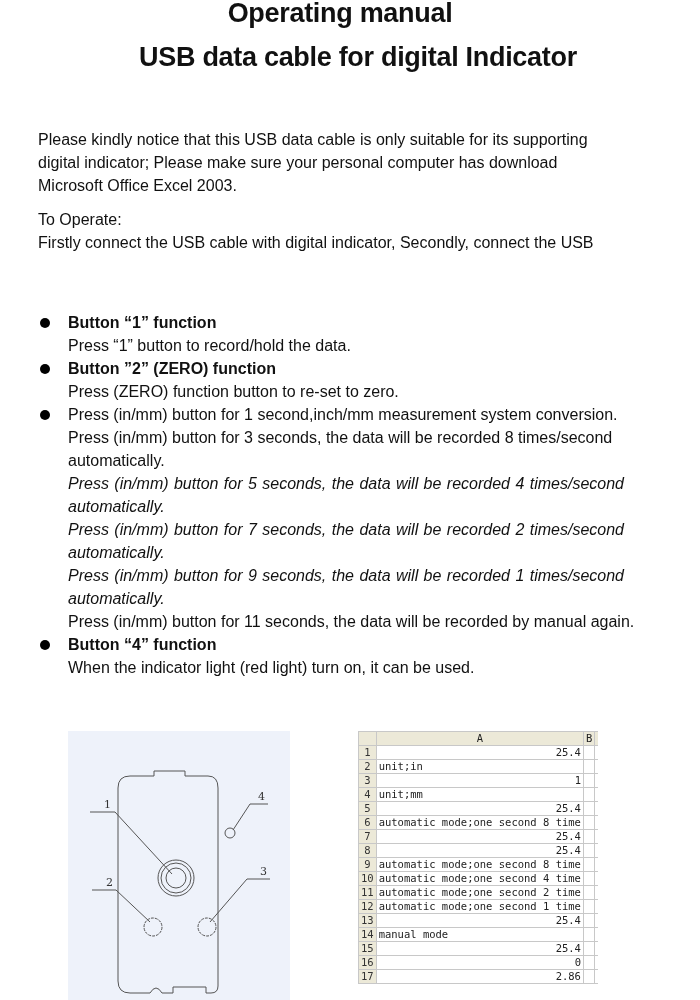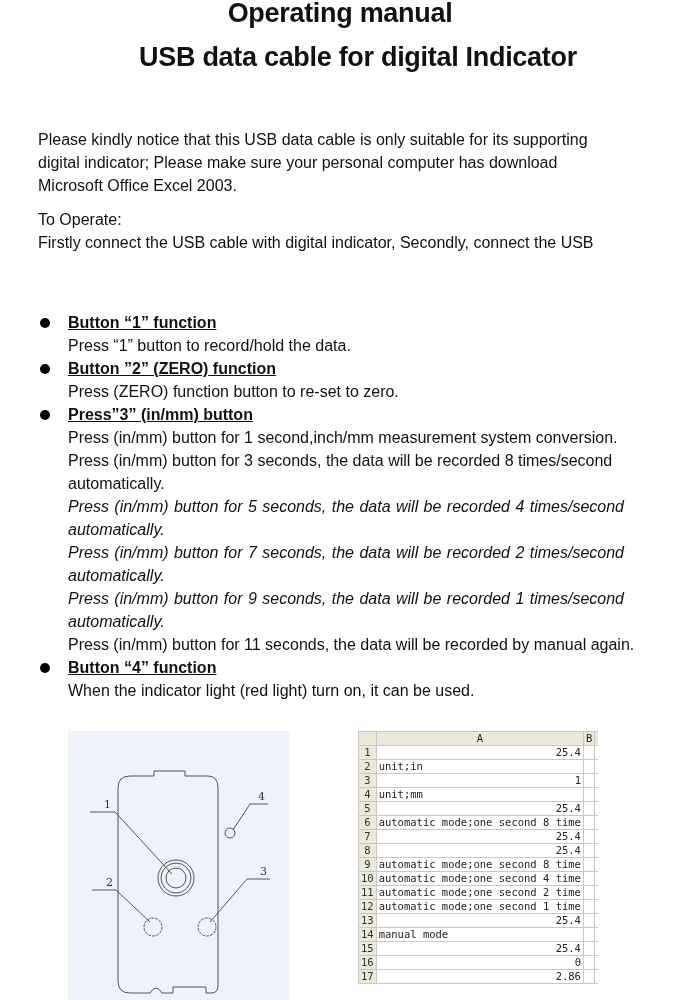--- a/index.html
+++ b/index.html
@@ -18,21 +18,21 @@
     font-size: 16px; line-height: 23px;
   }
   .p1 { top: 128px; }
   .p2 { top: 208px; }
   .bullets { position: absolute; left: 38px; top: 311px; width: 600px; }
   .item { position: relative; padding-left: 30px; }
   .bullet-dot {
     position: absolute; left: 2px; top: 7px; width: 10px; height: 10px;
     border-radius: 50%; background: #000;
   }
-  .item-head { font-weight: bold; font-size: 16px; line-height: 23px; text-decoration: underline; }
+  .item-head { font-weight: bold; font-size: 16px; line-height: 23px; }
   .item-line { font-size: 16px; line-height: 23px; }
   .justify { text-align: justify; text-align-last: left; width: 556px; font-style: italic; }
   .justify-wrap { width: 556px; }
 
   .diagram {
     position: absolute; left: 68px; top: 731px; width: 222px; height: 269px;
     background: #eef2fa;
   }
   .sheet {
     position: absolute; left: 358px; top: 731px; width: 240px; height: 269px;
@@ -77,21 +77,20 @@
     <div class="item-head">Button “1” function</div>
     <div class="item-line">Press “1” button to record/hold the data.</div>
   </div>
   <div class="item">
     <span class="bullet-dot"></span>
     <div class="item-head">Button ”2” (ZERO) function</div>
     <div class="item-line">Press (ZERO) function button to re-set to zero.</div>
   </div>
   <div class="item">
     <span class="bullet-dot"></span>
-    <div class="item-head">Press”3” (in/mm) button</div>
     <div class="item-line">Press (in/mm) button for 1 second,inch/mm measurement system conversion.</div>
     <div class="item-line justify-wrap">Press (in/mm) button for 3 seconds, the data will be recorded 8 times/second automatically.</div>
     <div class="item-line justify">Press (in/mm) button for 5 seconds, the data will be recorded 4 times/second automatically.</div>
     <div class="item-line justify">Press (in/mm) button for 7 seconds, the data will be recorded 2 times/second automatically.</div>
     <div class="item-line justify">Press (in/mm) button for 9 seconds, the data will be recorded 1 times/second automatically.</div>
     <div class="item-line">Press (in/mm) button for 11 seconds, the data will be recorded by manual again.</div>
   </div>
   <div class="item">
     <span class="bullet-dot"></span>
     <div class="item-head">Button “4” function</div>

